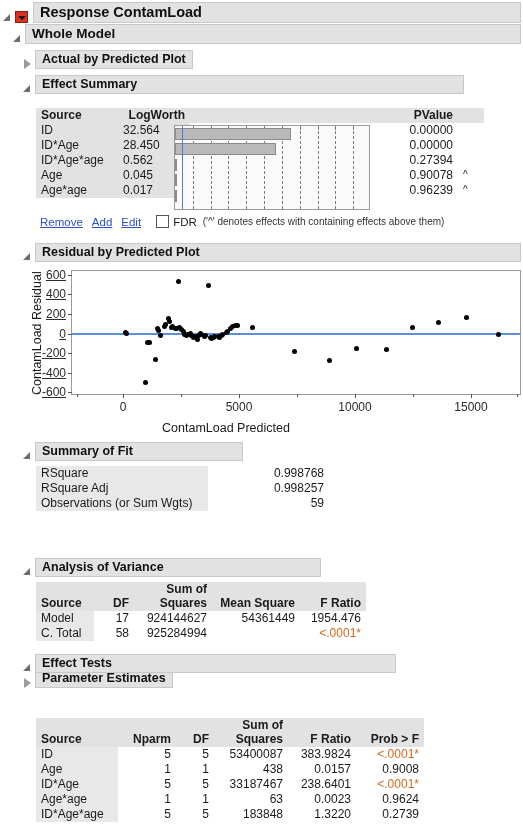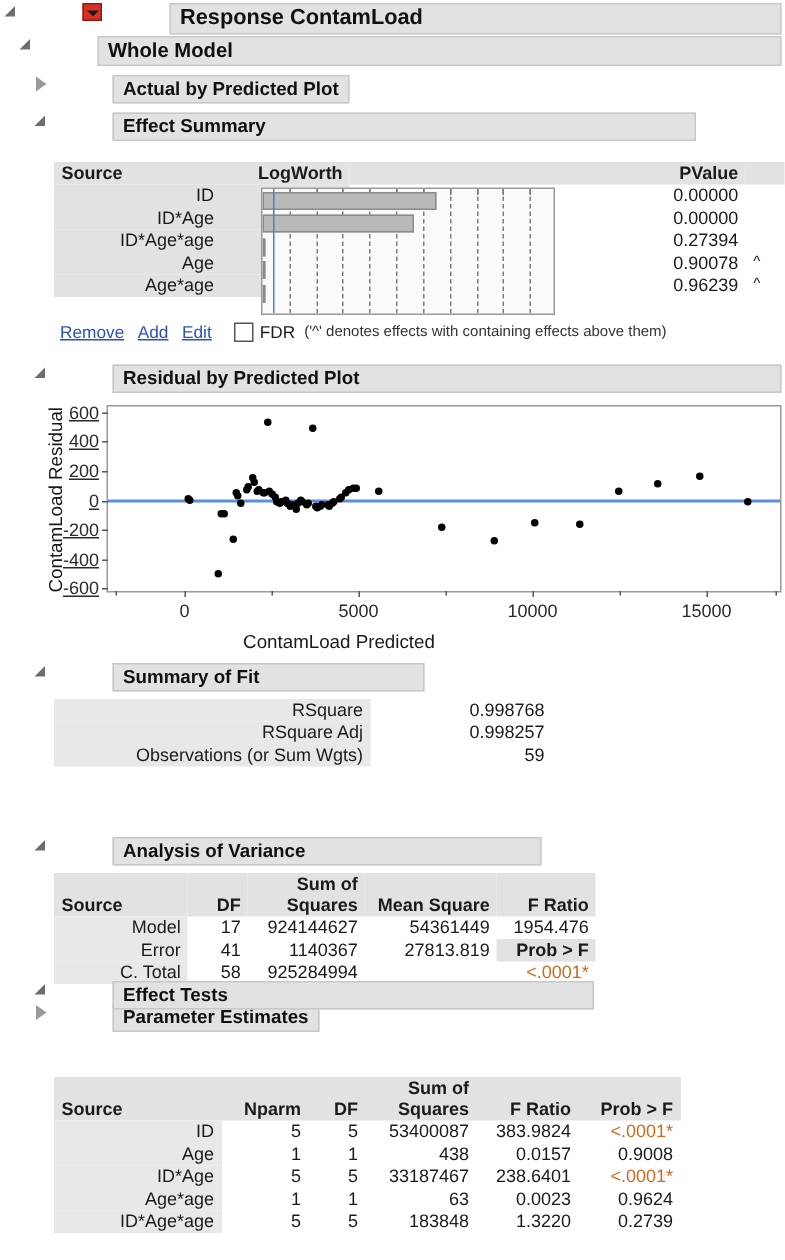--- a/index.html
+++ b/index.html
@@ -9,21 +9,21 @@
   body {
     width: 523px; height: 840px;
     font-family: "Liberation Sans", sans-serif;
     font-size: 12px;
     color: #1a1a1a;
     overflow: hidden;
     position: relative;
   }
 
   
-  .outline-row { display: flex; align-items: flex-start; gap: 40px; }
+  .outline-row { display: flex; align-items: flex-end; }
   .tri {
     width: 11px; height: 11px;
     flex: 0 0 11px;
     margin-right: 2px;
     position: relative;
   }
   
   .tri.open::after {
     content: "";
     position: absolute; left: 1px; top: 2px;
@@ -91,23 +91,22 @@
     line-height: 14px;
   }
   table.jmp th.lbl { text-align: left; }
   table.jmp td {
     padding: 0px 5px 1px 5px;
     text-align: right;
     white-space: nowrap;
     line-height: 14px;
   }
   table.jmp td.lbl {
-    text-align: right;
+    text-align: left;
     background: #e8e8e8;
-    padding-left: 44px;
   }
   .orange { color: #d2691e; }
 
   
   #effect-summary-table td.lbl,
   #effect-summary-table th.lbl { background: #e2e2e2; }
   #effect-summary-table td { background: transparent; }
   .barcell { padding: 0 !important; }
 
   .es-plot {
@@ -465,27 +464,20 @@
     </thead>
     <tbody id="anova-body">
         <tr>
           <td class="lbl">Model</td>
           <td>17</td>
           <td>924144627</td>
           <td>54361449</td>
           <td style="">1954.476</td>
         </tr>
         <tr>
-          <td class="lbl">Error</td>
-          <td>41</td>
-          <td>1140367</td>
-          <td>27813.819</td>
-          <td style="background:#e2e2e2;font-weight:bold;">Prob &gt; F</td>
-        </tr>
-        <tr>
           <td class="lbl">C. Total</td>
           <td>58</td>
           <td>925284994</td>
           <td></td>
           <td style="color:#d2691e;">&lt;.0001*</td>
         </tr>
       </tbody>
   </table>
 </div>
 

